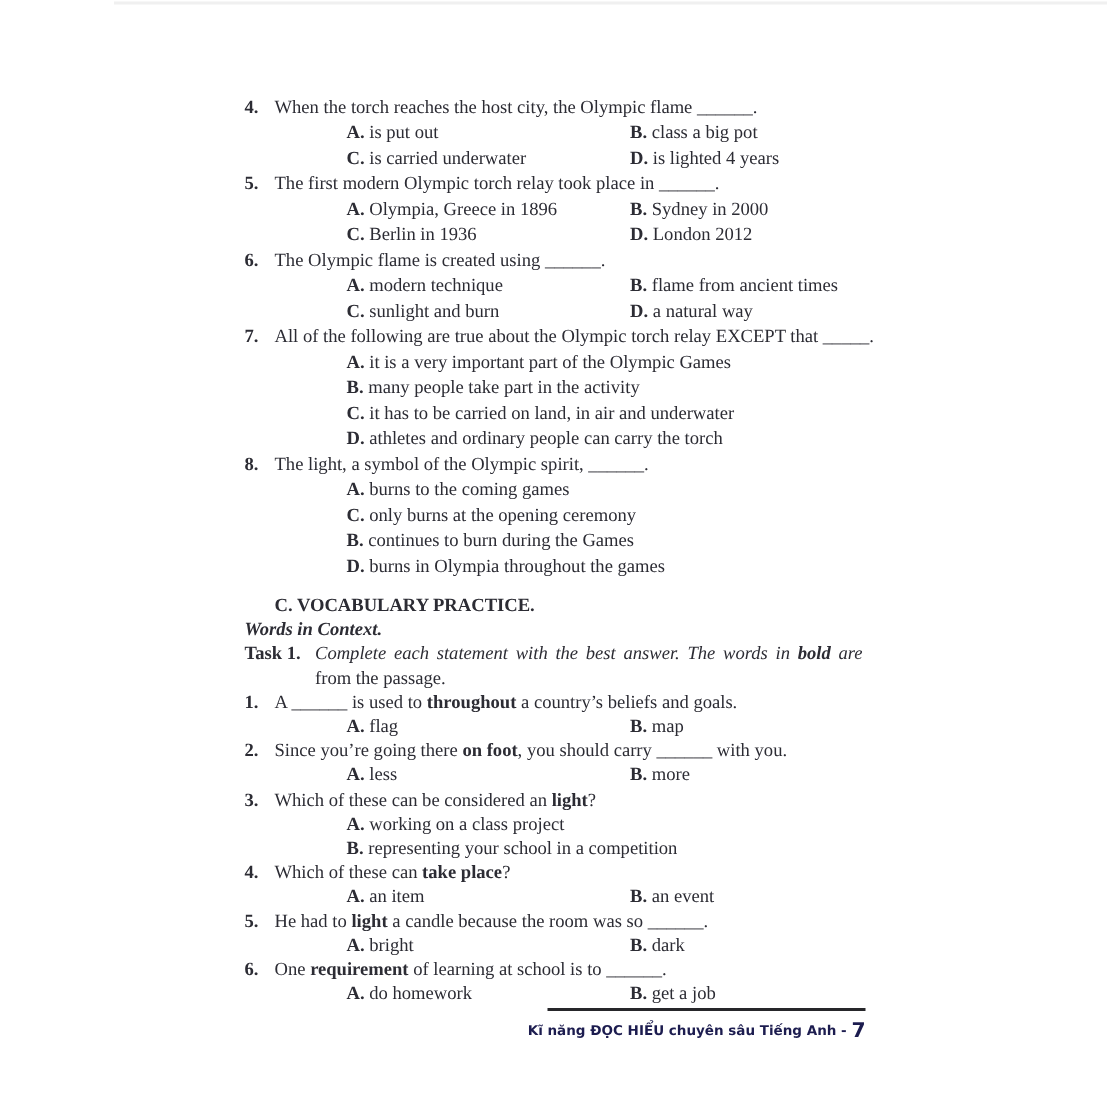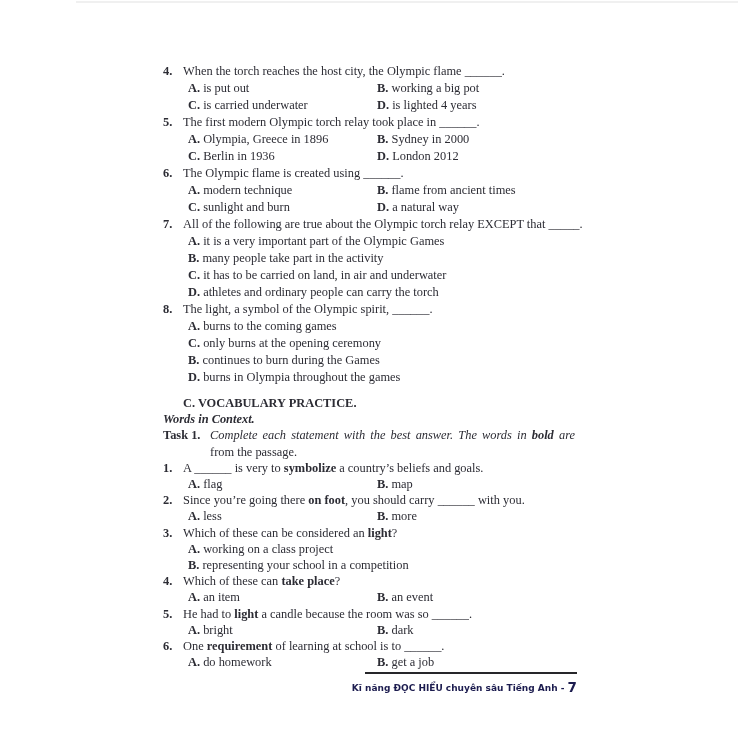--- a/index.html
+++ b/index.html
@@ -6,21 +6,21 @@
   .page{position:relative;width:738px;height:738px;background:#ffffff;overflow:hidden;
         font-family:"Liberation Serif","DejaVu Serif",serif;font-size:12.4px;color:#2c2c34;}
   .top-edge{position:absolute;top:1px;left:76px;right:0;height:2px;background:#f0f0f0;}
   .content{position:absolute;left:163px;top:63px;width:412px;}
   .reading{line-height:17px;}
   .vocab{line-height:16.2px;margin-top:9px;}
   .row{display:flex;}
   .num{flex:0 0 20px;font-weight:700;}
   .qtext{flex:1;white-space:nowrap;}
   .opts{padding-left:25px;display:flex;}
-  .oA{flex:0 0 189px;white-space:nowrap;}
+  .oA{flex:0 0 189px;white-space:nowrap;margin-left:43px;}
   .oB{flex:1;white-space:nowrap;}
   .opts.full .oA{flex:1 1 auto;}
   .ol{font-weight:700;}
   .bold{font-weight:700;}
   .heading{font-weight:700;margin-left:20px;}
   .subheading{font-weight:700;font-style:italic;}
   .task{display:flex;}
   .task-label{flex:0 0 47px;font-weight:700;}
   .task-text{flex:1;font-style:italic;text-align:justify;text-align-last:justify;}
   .task-text .bold{font-style:italic;}
@@ -41,21 +41,21 @@
 
     <div class="reading">
 
       <div>
         <div class="row">
           <span class="num">4.</span>
           <span class="qtext">When the torch reaches the host city, the Olympic flame ______.</span>
         </div>
         <div class="opts">
           <span class="oA"><b class="ol">A.</b> <span>is put out</span></span>
-          <span class="oB"><b class="ol">B.</b> <span>working a big pot</span></span>
+          <span class="oB"><b class="ol">B.</b> <span>class a big pot</span></span>
         </div>
         <div class="opts">
           <span class="oA"><b class="ol">C.</b> <span>is carried underwater</span></span>
           <span class="oB"><b class="ol">D.</b> <span>is lighted 4 years</span></span>
         </div>
       </div>
 
       <div>
         <div class="row">
           <span class="num">5.</span>
@@ -131,21 +131,21 @@
 
       <div class="task">
         <span class="task-label">Task 1.</span>
         <span class="task-text"><span>Complete each statement with the best answer. The words in </span><b class="bold">bold</b><span> are</span></span>
       </div>
       <div class="task-cont">from the passage.</div>
 
       <div>
         <div class="row">
           <span class="num">1.</span>
-          <span class="qtext"><span>A ______ is very to </span><b class="bold">symbolize</b><span> a country’s beliefs and goals.</span></span>
+          <span class="qtext"><span>A ______ is used to </span><b class="bold">throughout</b><span> a country’s beliefs and goals.</span></span>
         </div>
         <div class="opts">
           <span class="oA"><b class="ol">A.</b> <span>flag</span></span>
           <span class="oB"><b class="ol">B.</b> <span>map</span></span>
         </div>
       </div>
 
       <div>
         <div class="row">
           <span class="num">2.</span>

